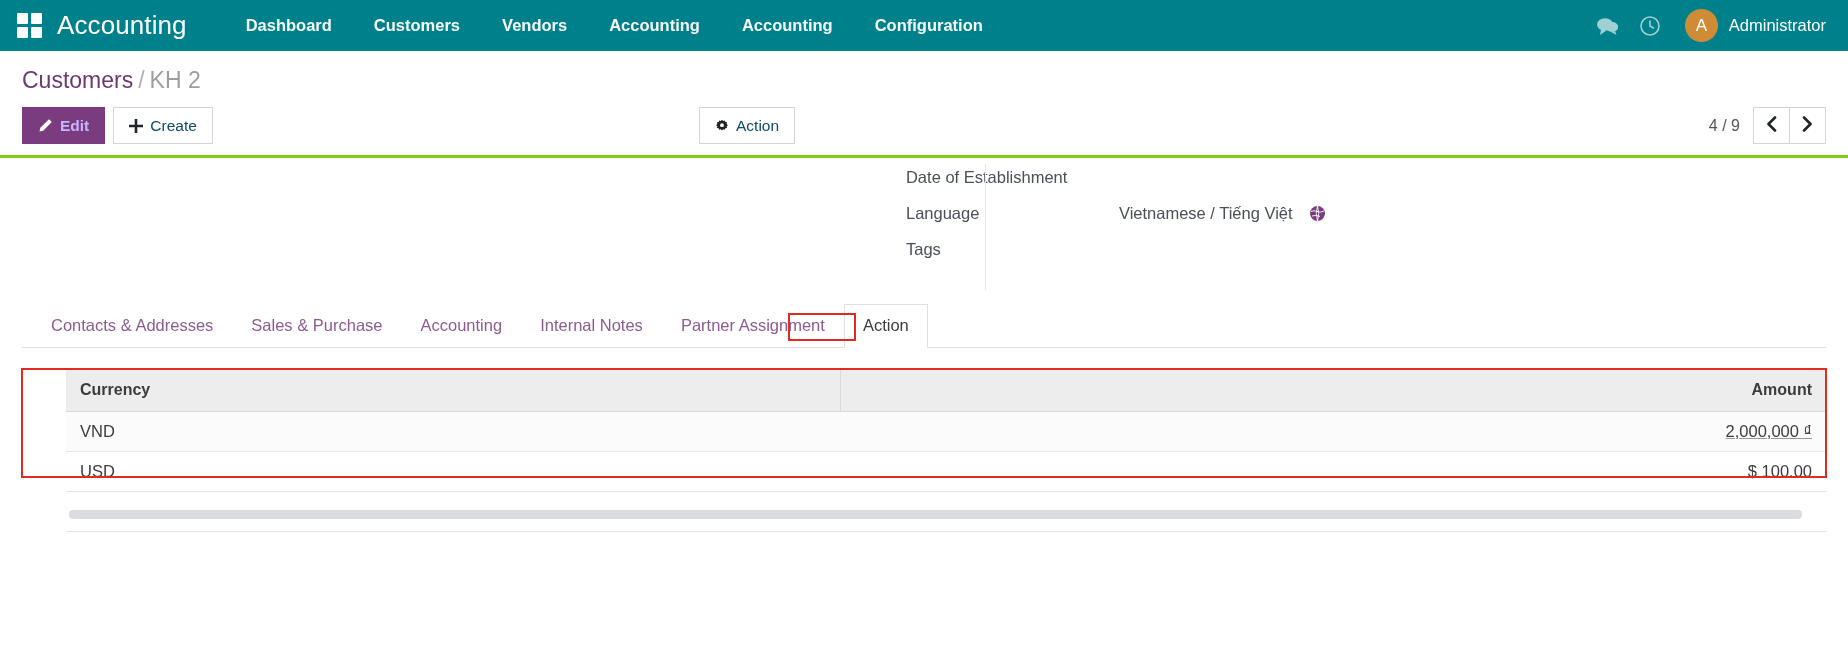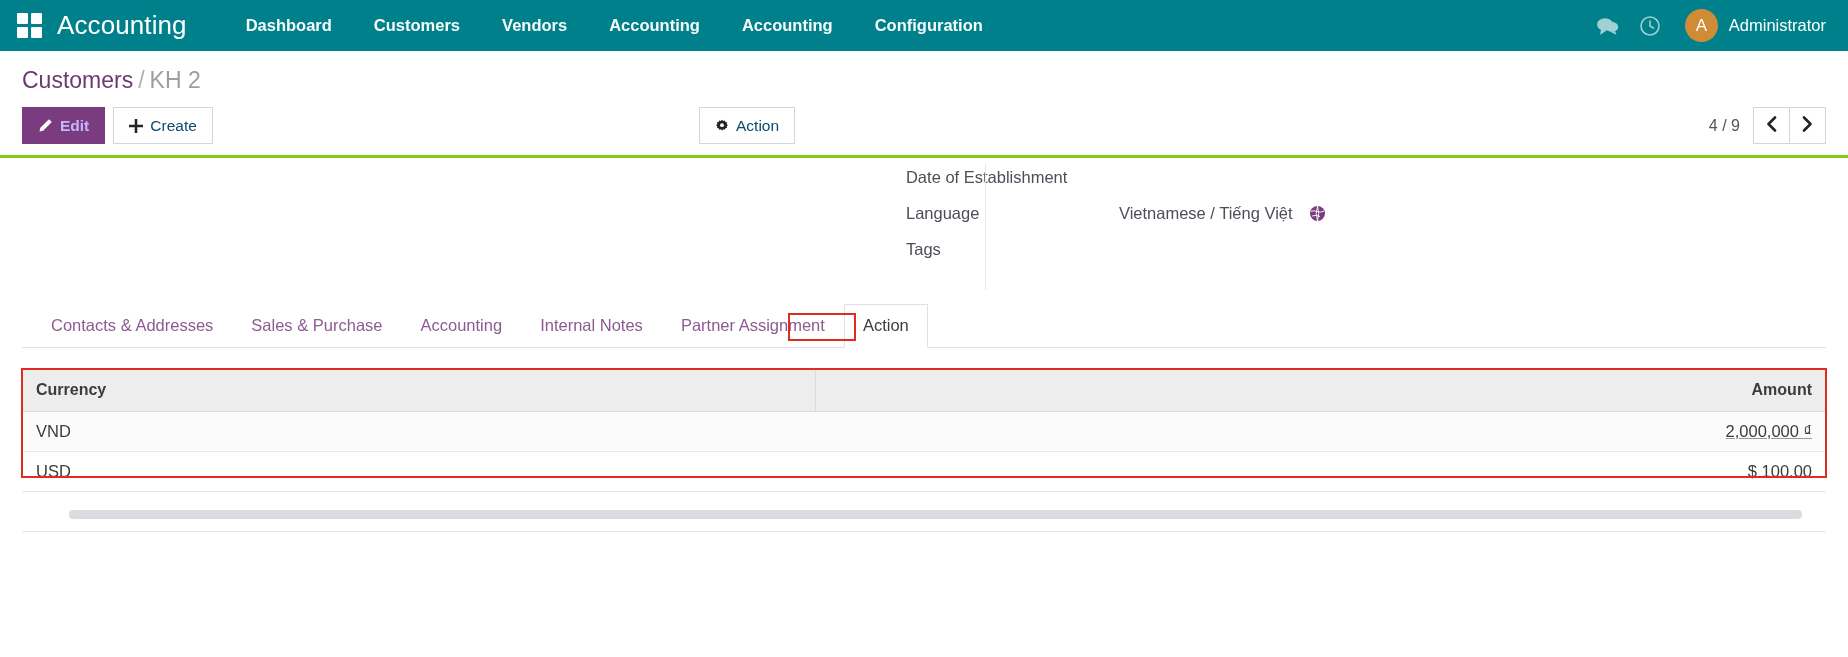--- a/index.html
+++ b/index.html
@@ -239,20 +239,21 @@
   .tab-annot {
     position: absolute;
     border: 2px solid #e02b20;
     pointer-events: none;
   }
 
   
   .table-zone {
     margin-top: 22px;
     position: relative;
+    padding-left: 44px;
   }
   table.wallets {
     width: 100%;
     border-collapse: collapse;
     table-layout: fixed;
   }
   table.wallets th {
     background: #ededed;
     font-size: 16px;
     font-weight: 700;

